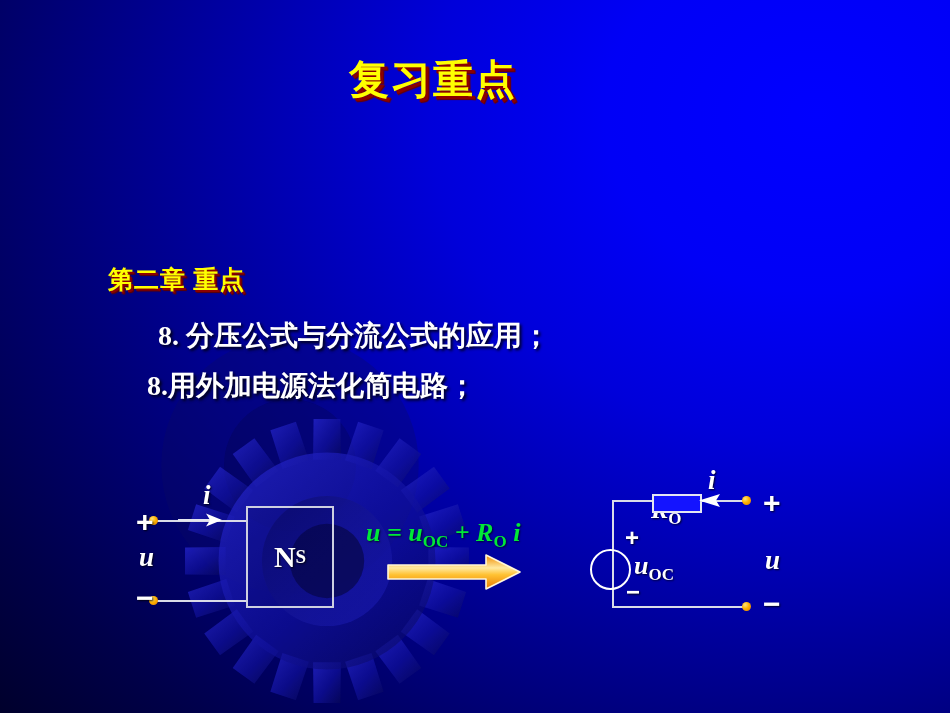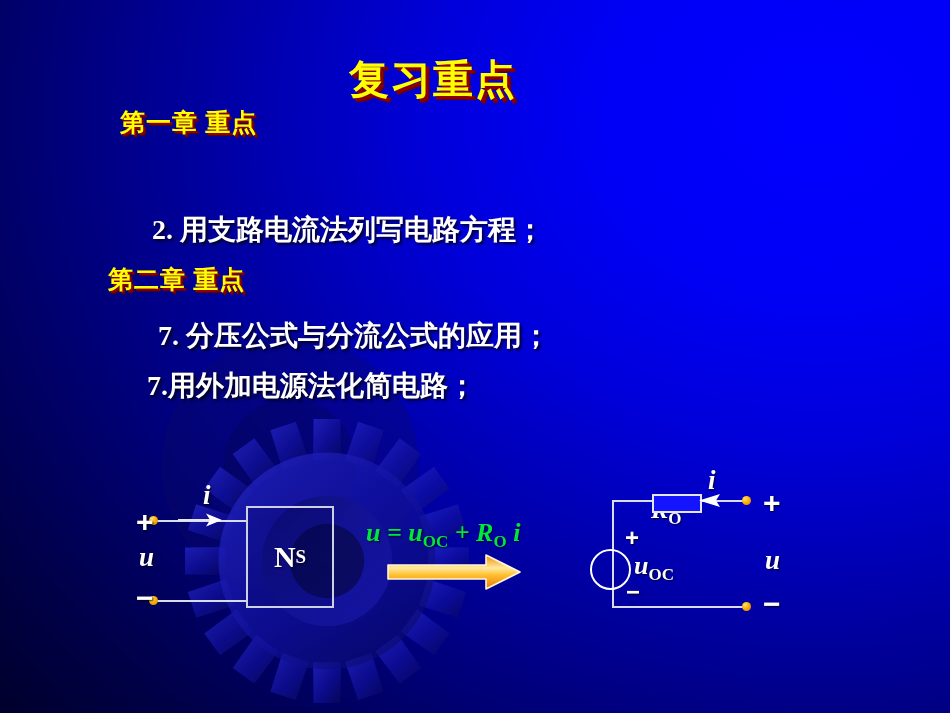--- a/index.html
+++ b/index.html
@@ -234,26 +234,24 @@
           <polygon points="59.41,-28.76 84.43,-36.54 89.78,-20.07 64.96,-11.65" fill="url(#gearGrad)"></polygon>
         </g>
       <circle r="70" fill="url(#gearGrad)"></circle>
       <circle r="42" fill="url(#gearHub)"></circle>
       <circle r="24" fill="#070745" opacity="0.7"></circle>
     </g>
   </svg>
 
   <div id="title">复习重点</div>
 
-  <div id="sec1-head" class="section-head">第一章 重点</div>
-  <div id="b2" class="bullet">2. 用支路电流法列写电路方程；</div>
 
   <div id="sec2-head" class="section-head">第二章 重点</div>
-  <div id="b3" class="bullet">7. 分压公式与分流公式的应用；</div>
-  <div id="b4" class="bullet">7.用外加电源法化简电路；</div>
+  <div id="b3" class="bullet">8. 分压公式与分流公式的应用；</div>
+  <div id="b4" class="bullet">8.用外加电源法化简电路；</div>
 
   <div class="wire h" style="left:152px; top:520px; width:95px;"></div>
 
   <div class="wire h" style="left:152px; top:600px; width:95px;"></div>
 
   <div class="dot" style="left:149px; top:516px;"></div>
   <div class="dot" style="left:149px; top:596px;"></div>
 
   <div class="sym plusminus" style="left:136px; top:505px;">+</div>
   <div class="sym var" style="left:139px; top:542px;">u</div>

